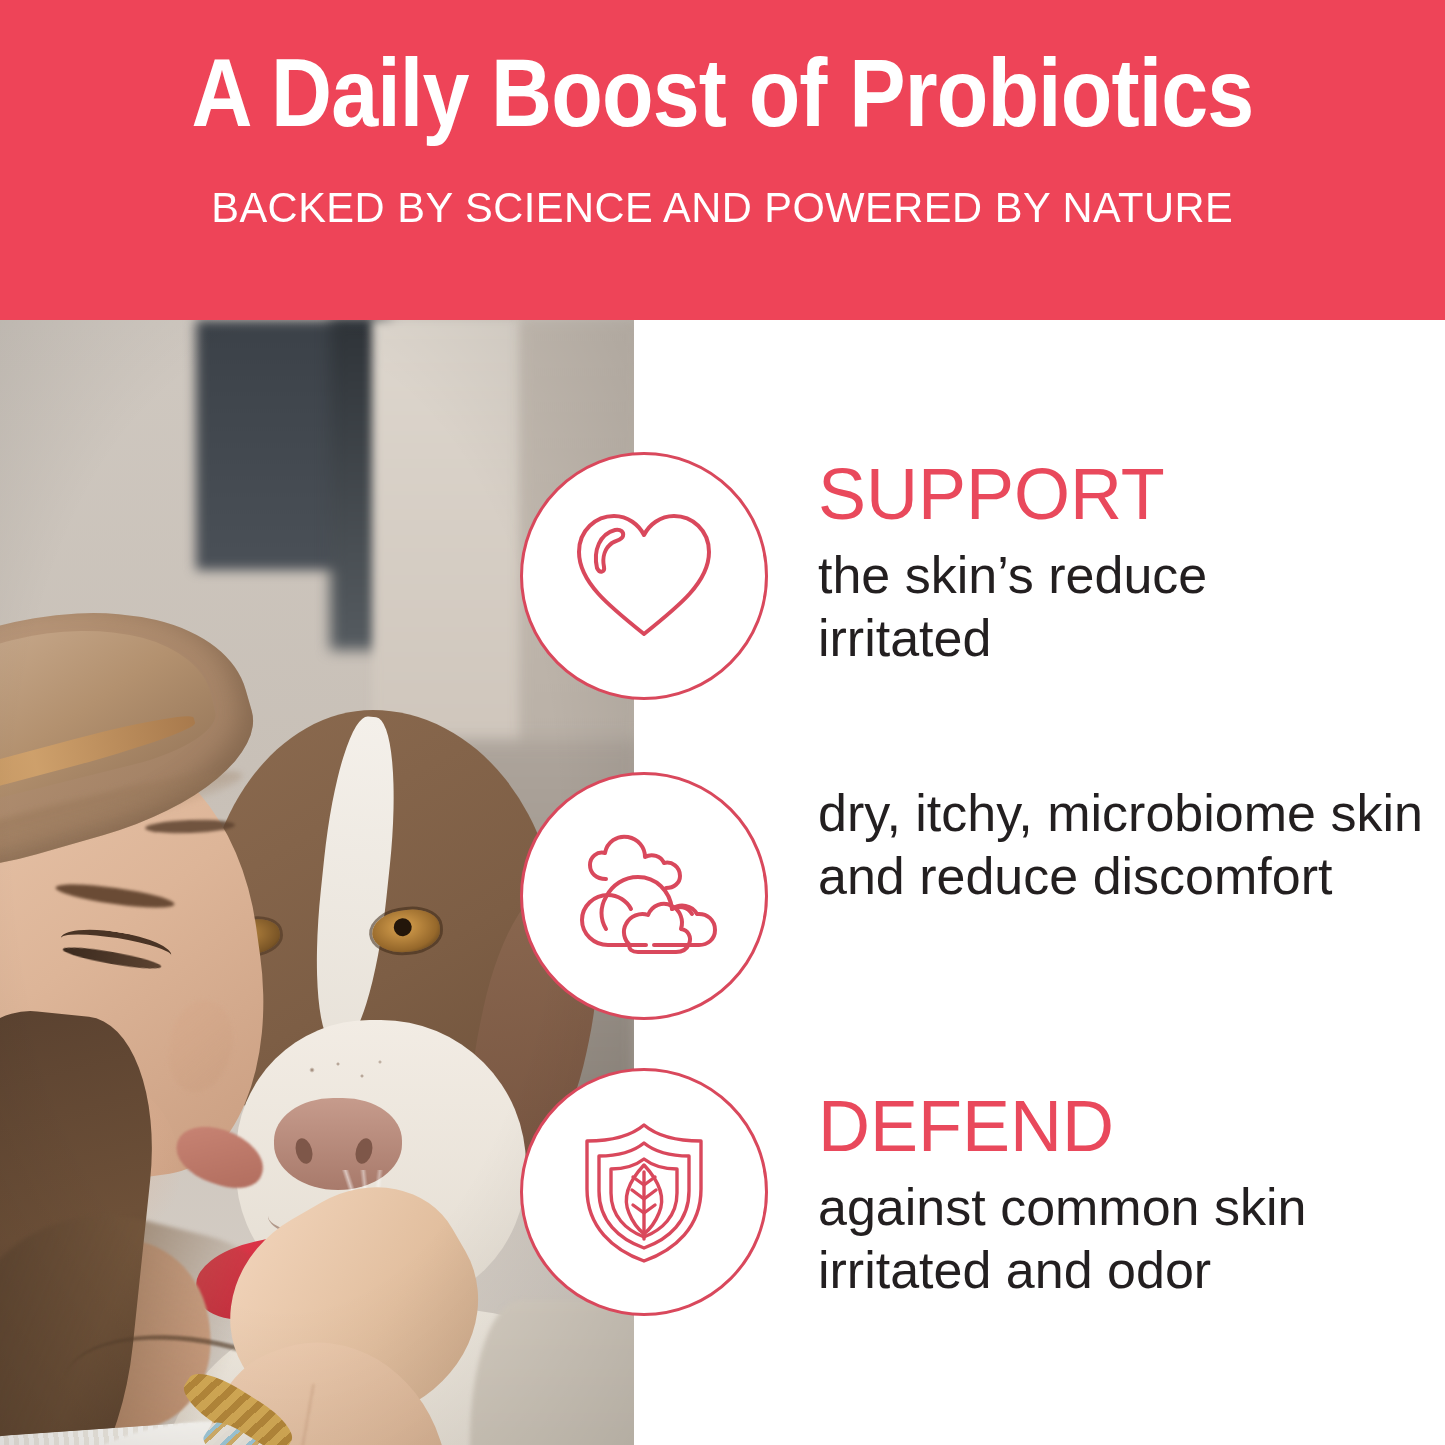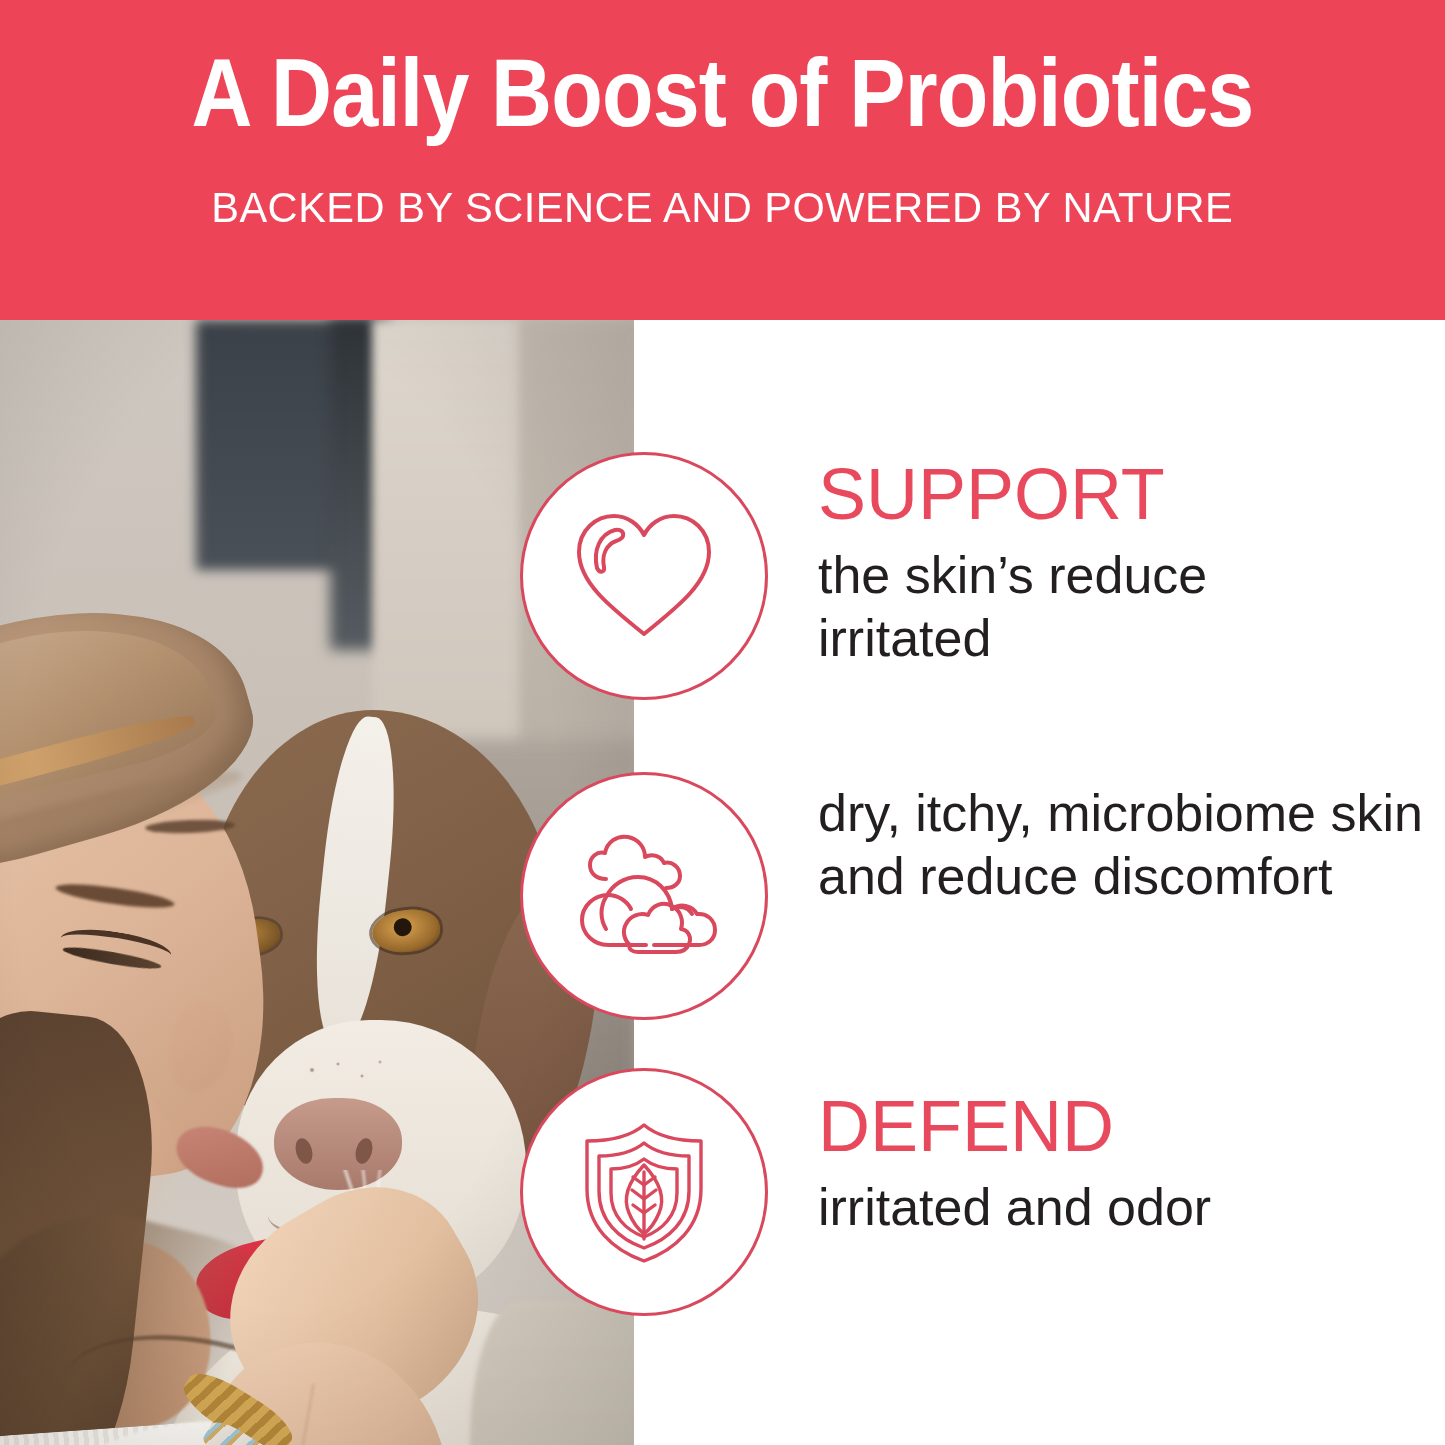--- a/index.html
+++ b/index.html
@@ -617,20 +617,21 @@
 
             <path d="M73 55 L 73 122"></path>
 
             <path d="M73 68 L 62 60 M73 68 L 84 60 M73 82 L 61 73 M73 82 L 85 73 M73 96 L 62 88 M73 96 L 84 88"></path>
           </svg>
         </span>
       </div>
       <div class="feature-text">
         <div class="feature-heading">DEFEND</div>
         <div class="feature-body">
+          <span class="line">against common skin</span>
           <span class="line">irritated and odor</span>
         </div>
       </div>
     </div>
 
   </div>
 
 </div>
 
 </body></html>

